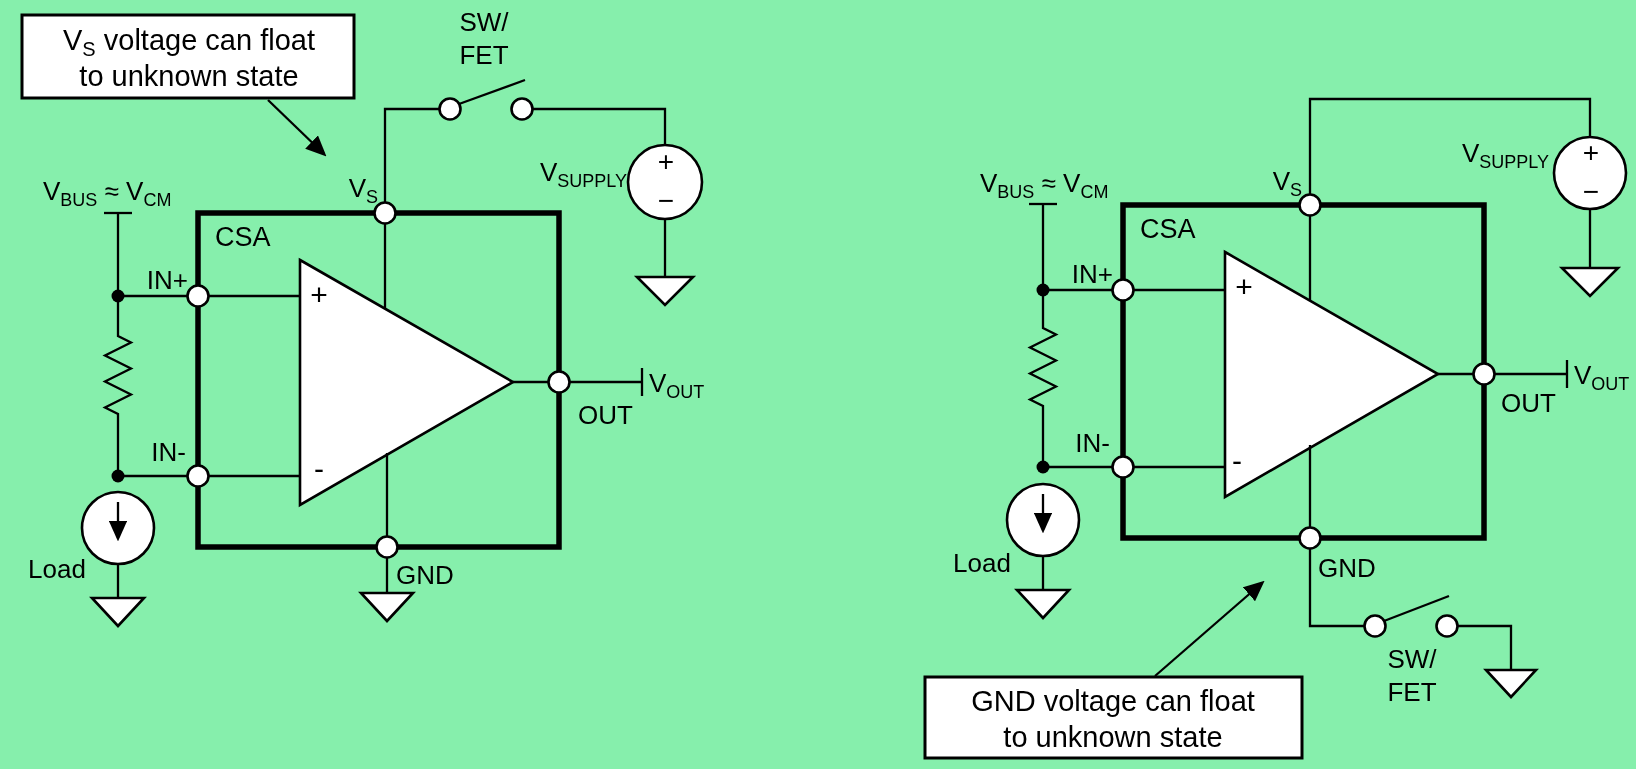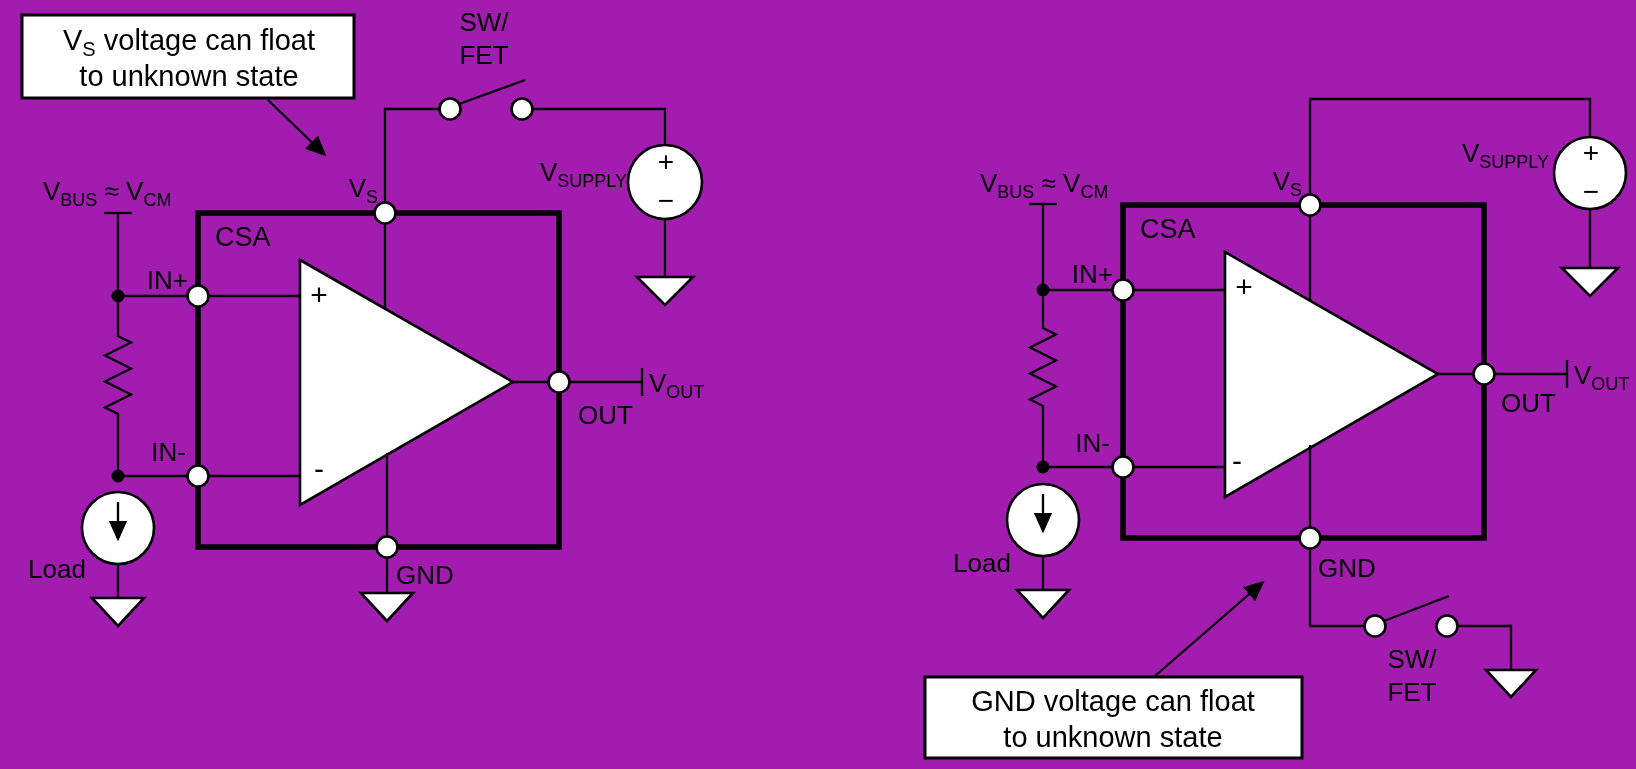--- a/index.html
+++ b/index.html
@@ -1,16 +1,16 @@
 <!DOCTYPE html>
 <html><head>
 <meta charset="utf-8">
 <style>
   html,body{margin:0;padding:0;background:#ffffff;}
-  .stage{position:relative;width:1636px;height:769px;background:#a21caf;overflow:hidden;}
+  .stage{position:relative;width:1636px;height:769px;background:#86efac;overflow:hidden;}
   svg text{font-family:"Liberation Sans","DejaVu Sans",sans-serif;fill:#000;}
   .lbl{font-size:26px;}
   .csa{font-size:27px;}
   .sub{font-size:18px;}
   .ann{font-size:29px;}
   .annsub{font-size:20px;}
   .sign{font-size:30px;}
   .srcsign{font-size:28px;}
   .w{stroke:#000;stroke-width:2.3;fill:none;}
   .box{fill:none;stroke:#000;stroke-width:5.5;}

